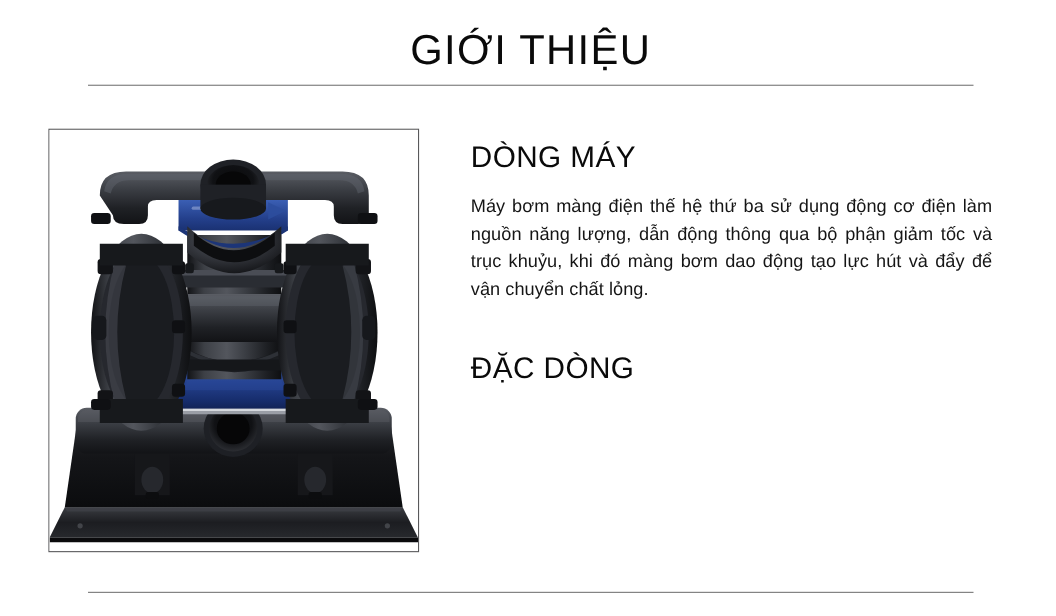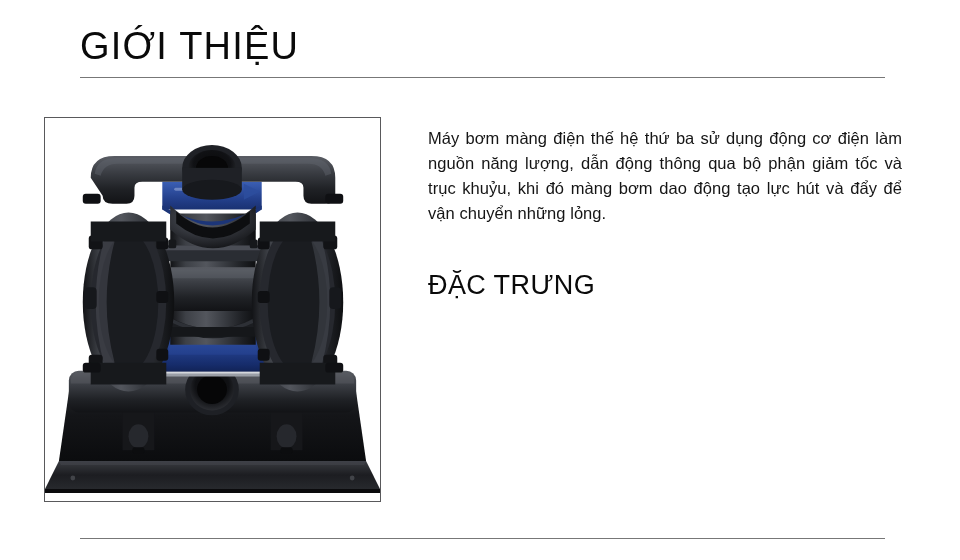--- a/index.html
+++ b/index.html
@@ -22,20 +22,21 @@
     width: 960px;
     height: 560px;
   }
 
   
   .slide-title {
     position: absolute;
     left: 80px;
     top: 22px;
     width: 805px;
+    text-align: center;
     font-size: 38px;
     font-weight: 400;
     letter-spacing: 1.2px;
     line-height: 48px;
     color: #0a0a0a;
     white-space: nowrap;
   }
 
   .rule {
     position: absolute;
@@ -258,24 +259,25 @@
         <rect x="282" y="76" width="18" height="10" rx="3" fill="#0f1013"></rect>
         <rect x="38" y="246" width="18" height="10" rx="3" fill="#0f1013"></rect>
         <rect x="282" y="246" width="18" height="10" rx="3" fill="#0f1013"></rect>
       </svg>
     </div>
   </div>
 
   <div class="content-col">
 
     <div class="section">
-      <p class="section-body">Máy bơm màng điện thế hệ thứ ba sử dụng động cơ điện làm nguồn năng lượng, dẫn động thông qua bộ phận giảm tốc và trục khuỷu, khi đó màng bơm dao động tạo lực hút và đẩy để vận chuyển những lỏng.</p>
+      <h2 class="section-heading">DÒNG MÁY</h2>
+      <p class="section-body">Máy bơm màng điện thế hệ thứ ba sử dụng động cơ điện làm nguồn năng lượng, dẫn động thông qua bộ phận giảm tốc và trục khuỷu, khi đó màng bơm dao động tạo lực hút và đẩy để vận chuyển chất lỏng.</p>
     </div>
 
     <div class="section">
-      <h2 class="section-heading">ĐẶC TRƯNG</h2>
+      <h2 class="section-heading">ĐẶC DÒNG</h2>
     </div>
 
   </div>
 
   <div class="rule rule-bottom"></div>
 
 </div>
 
 </body></html>

